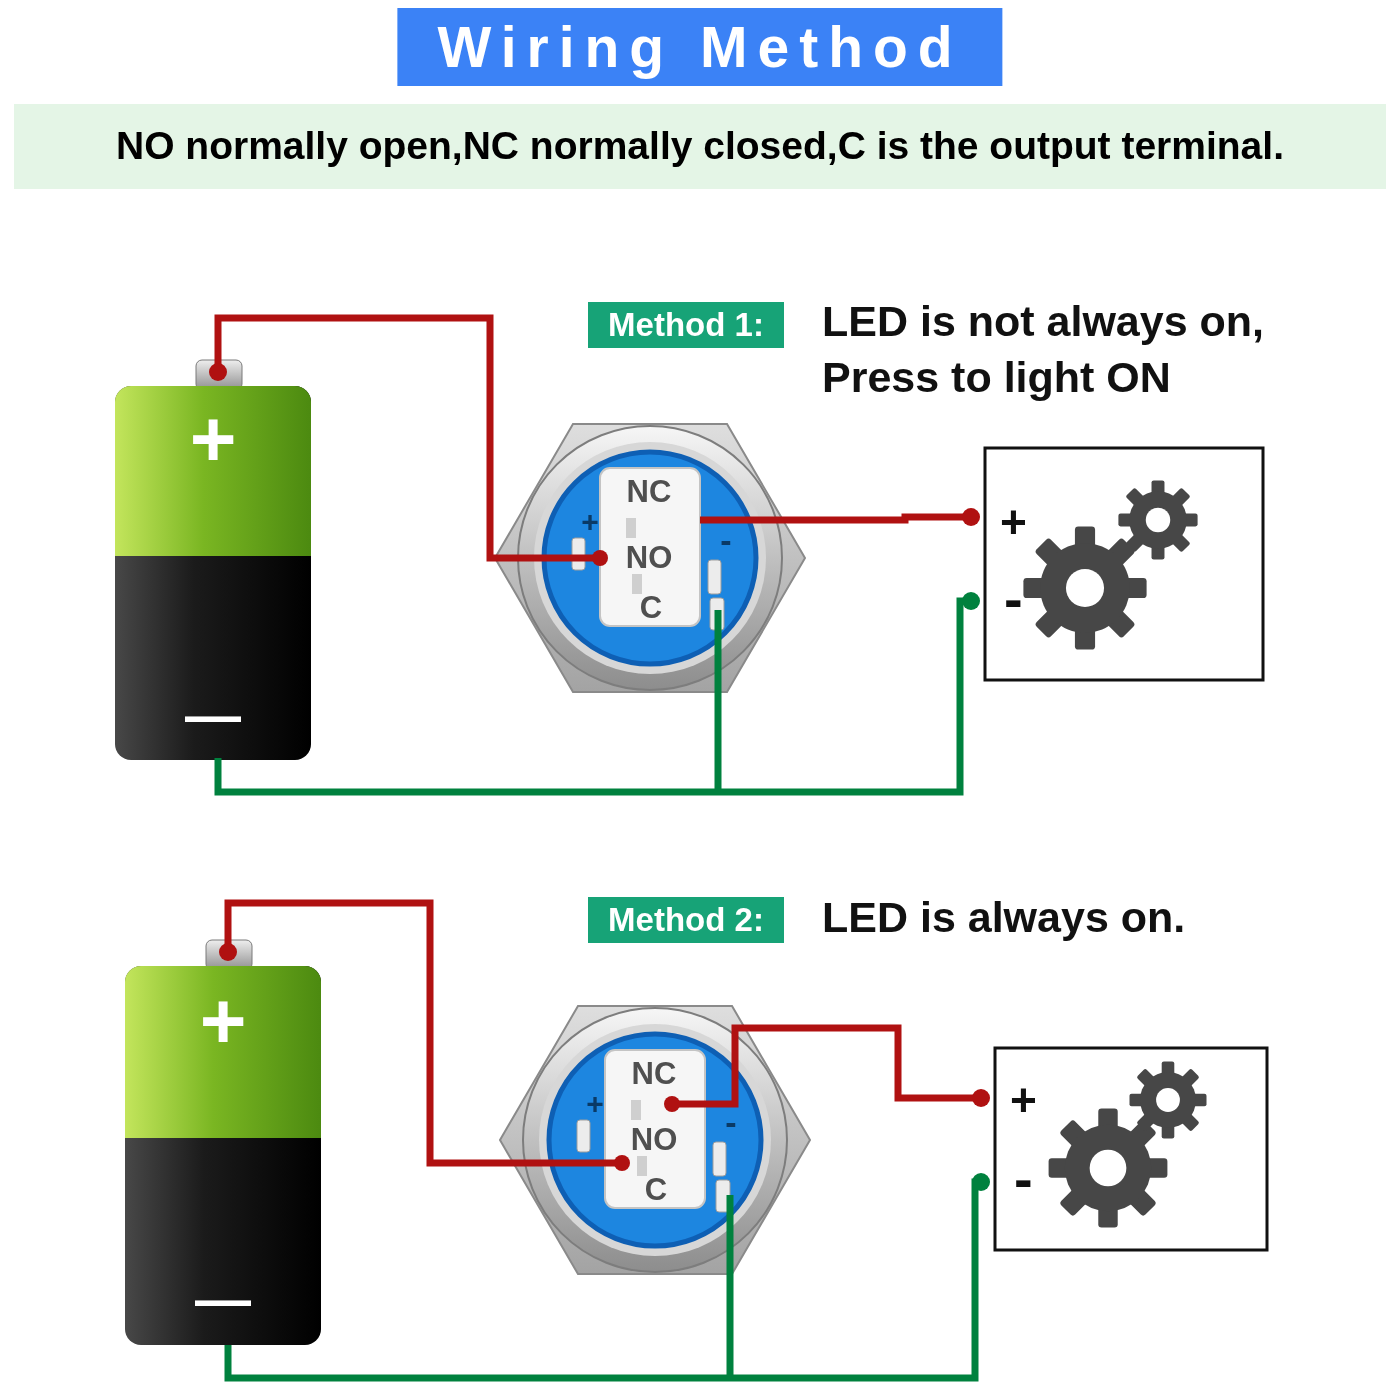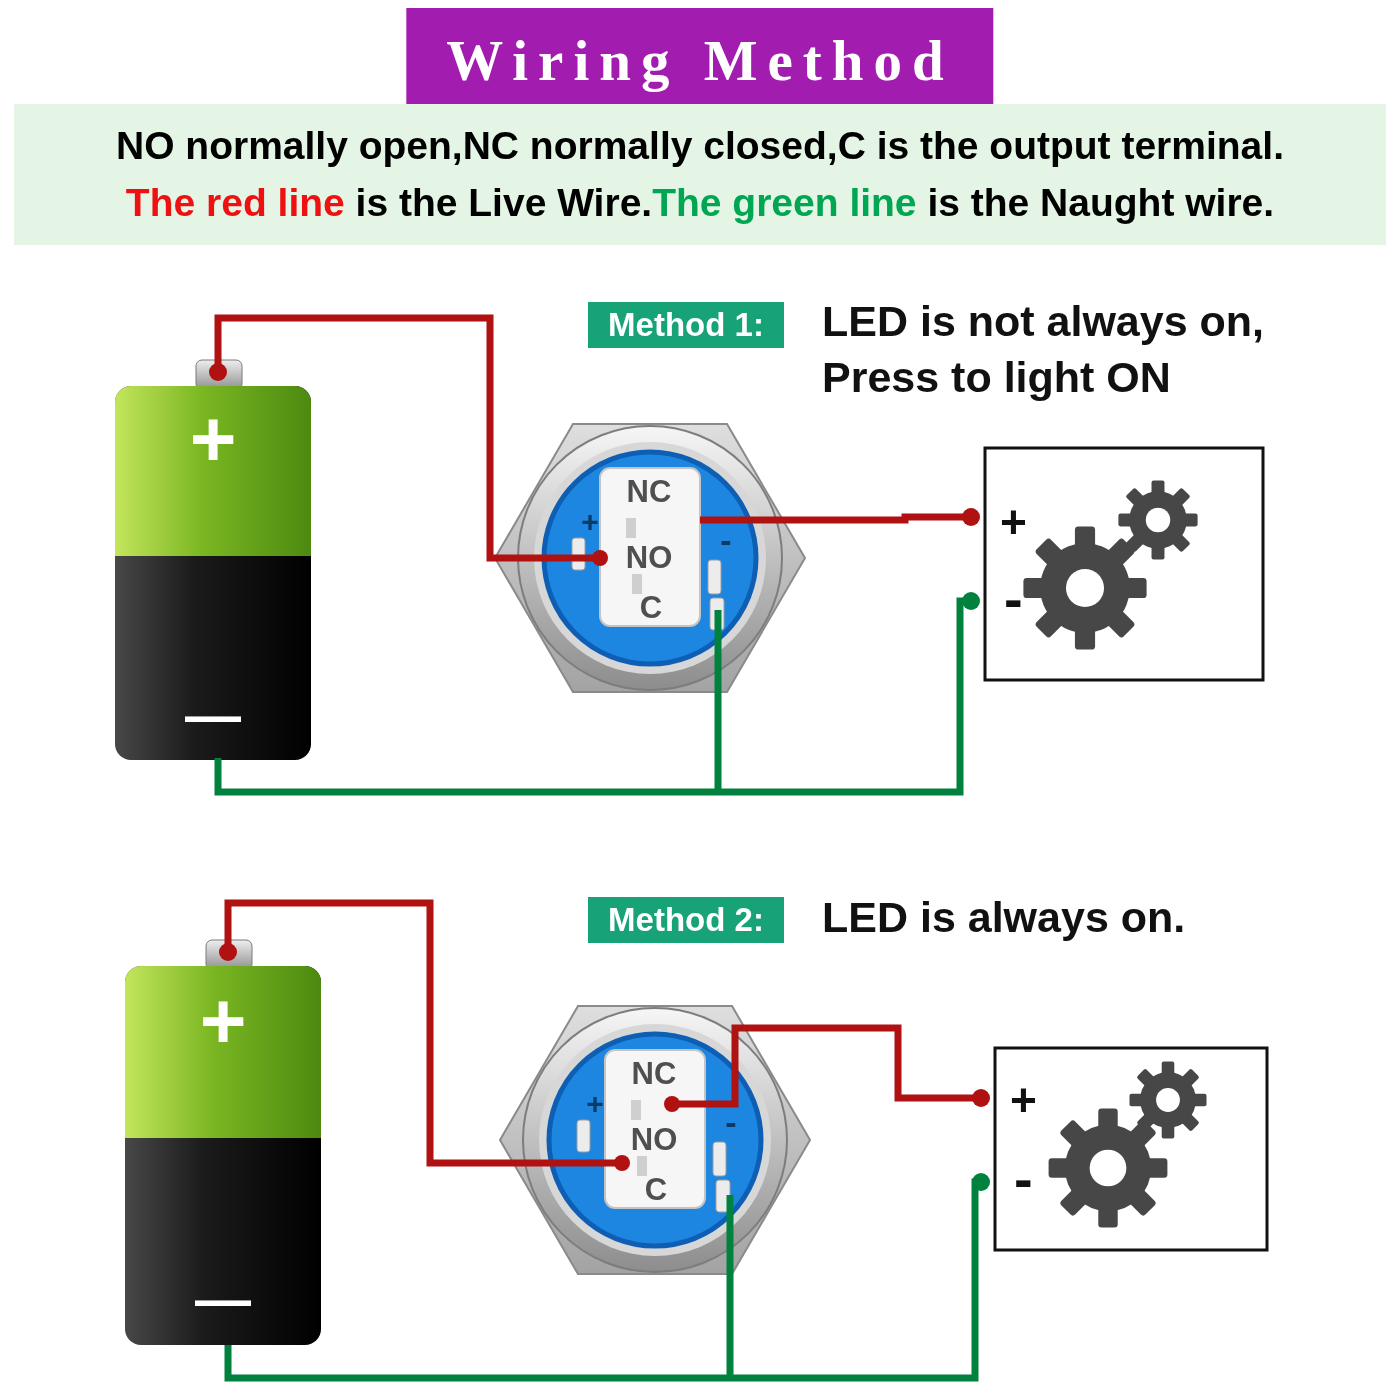--- a/index.html
+++ b/index.html
@@ -2,41 +2,40 @@
 <html><head>
 <meta charset="utf-8">
 <style>
   html,body{margin:0;padding:0}
   body{
     width:1400px;height:1400px;position:relative;background:#fff;
     font-family:"Liberation Sans",sans-serif;overflow:hidden;
   }
   .header{
     position:absolute;top:8px;left:50%;transform:translateX(-50%);
-    background:#a21caf;color:#fff;font-size:57px;font-weight:700;
-    letter-spacing:10px;padding:20px 40px;white-space:nowrap;font-family:Liberation Serif, serif;
+    background:#3b82f6;color:#fff;font-size:57px;font-weight:700;
+    letter-spacing:10px;padding:6px 40px;white-space:nowrap;
   }
   .desc{
     position:absolute;top:104px;left:14px;right:14px;background:#e4f5e6;
     padding:14px 18px;font-size:39px;font-weight:700;text-align:center;
     line-height:1.45;color:#000;
   }
   .desc .red{color:#ee1111}
   .desc .green{color:#00a651}
   svg.diagram{position:absolute;left:0;top:0}
   svg text{font-family:"Liberation Sans",sans-serif;font-weight:700}
 </style>
 </head>
 <body>
 
 <div class="header">Wiring Method</div>
 
 <div class="desc">
   <div>NO normally open,NC normally closed,C is the output terminal.</div>
-  <div><span class="red">The red line</span><span> is the Live Wire.</span><span class="green">The green line</span><span> is the Naught wire.</span></div>
 </div>
 
 <svg class="diagram" width="1400" height="1400" viewBox="0 0 1400 1400">
   <defs>
     <linearGradient id="metal" x1="0" y1="0" x2="0" y2="1">
       <stop offset="0" stop-color="#f6f6f6"></stop>
         <stop offset="0.5" stop-color="#c0c0c0"></stop>
         <stop offset="1" stop-color="#8d8d8d"></stop>
     </linearGradient>
     <linearGradient id="hexg" x1="0" y1="0" x2="0" y2="1">

